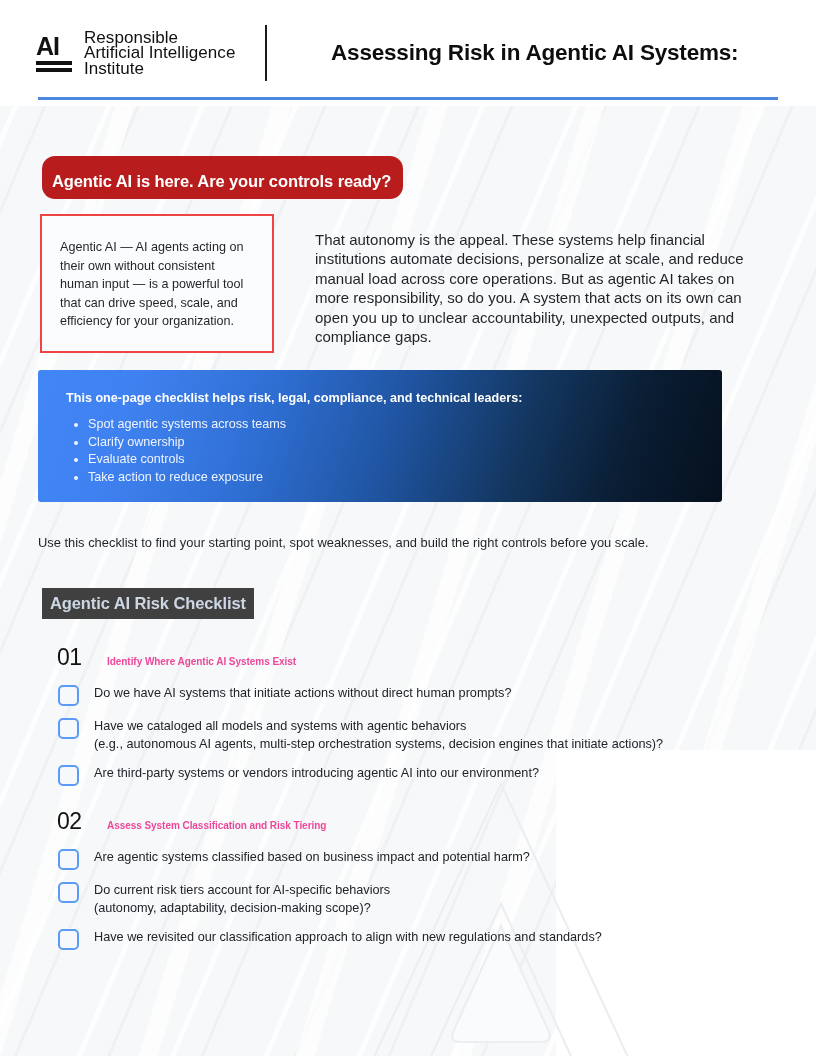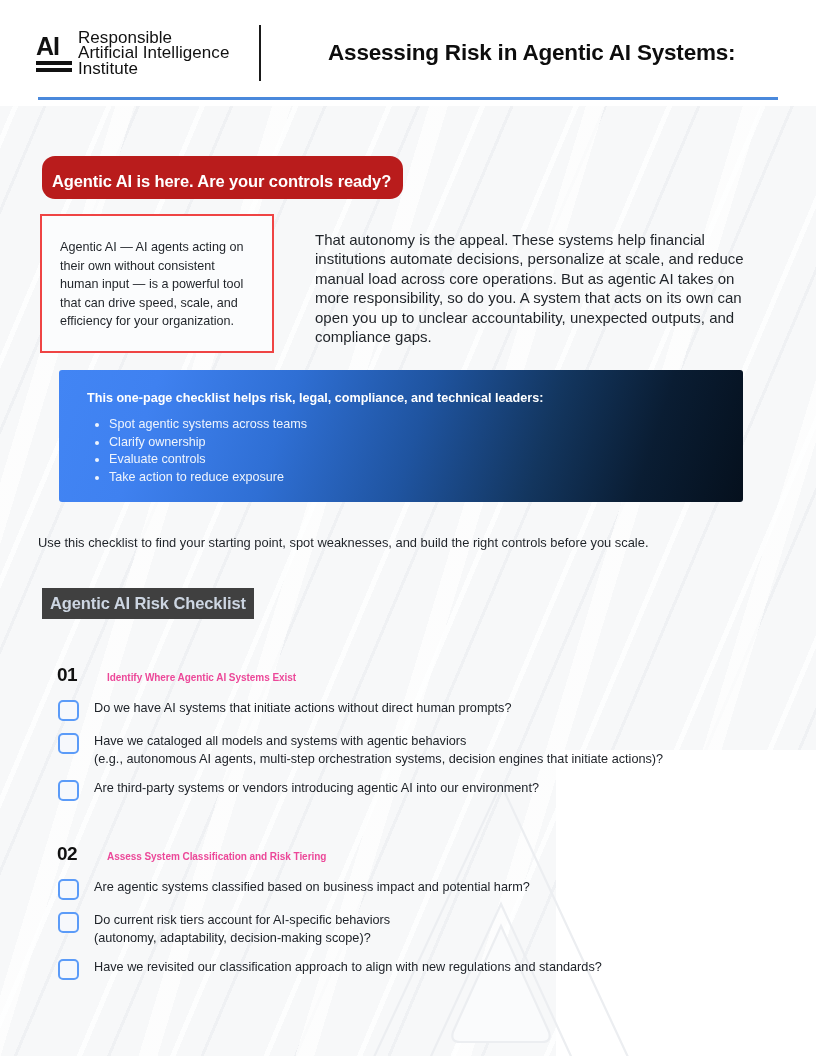--- a/index.html
+++ b/index.html
@@ -32,21 +32,21 @@
     background: #ffffff;
     display: flex;
     align-items: center;
     padding: 0 32px;
     box-sizing: border-box;
     z-index: 6;
   }
   .logo-block {
     display: flex;
     align-items: center;
-    gap: 4px;
+    gap: 10px;
     flex: 0 0 auto;
     padding-left: 4px;
   }
   .logo-mark {
     display: flex;
     flex-direction: column;
     justify-content: center;
     width: 38px;
   }
   .logo-ai {
@@ -222,21 +222,20 @@
     position: absolute;
     left: 38px;
     top: 264px;
     width: 684px;
     height: 132px;
     box-sizing: border-box;
     background: linear-gradient(108deg, #4285f4 0%, #3f81f0 14%, #2f6fd4 33%, #1f54a0 52%, #13365f 70%, #0a1d33 85%, #05101d 100%);
     border-radius: 3px;
     padding: 20px 26px 18px 28px;
     color: #ffffff;
-    margin-left: 21px;
   }
   .gradient-title {
     font-weight: bold;
     font-size: 12.6px;
     line-height: 17px;
     margin-bottom: 9px;
     color: #ffffff;
   }
   .gradient-list {
     margin: 0;
@@ -283,27 +282,26 @@
     position: relative;
     margin-bottom: 22px;
   }
   .section-head {
     display: flex;
     align-items: baseline;
     padding-left: 57px;
     margin-bottom: 13px;
   }
   .section-num {
-    font-size: 19px;
-    font-weight: bold;
+    font-size: 23px;
+    font-weight: normal;
     color: #111111;
     width: 50px;
     flex: 0 0 50px;
     letter-spacing: -0.5px;
-    margin-top: 20px;
   }
   .section-title {
     font-size: 10px;
     font-weight: bold;
     color: #ec4899;
     letter-spacing: -0.05px;
   }
 
   .items { padding-left: 58px; }
   .item {

